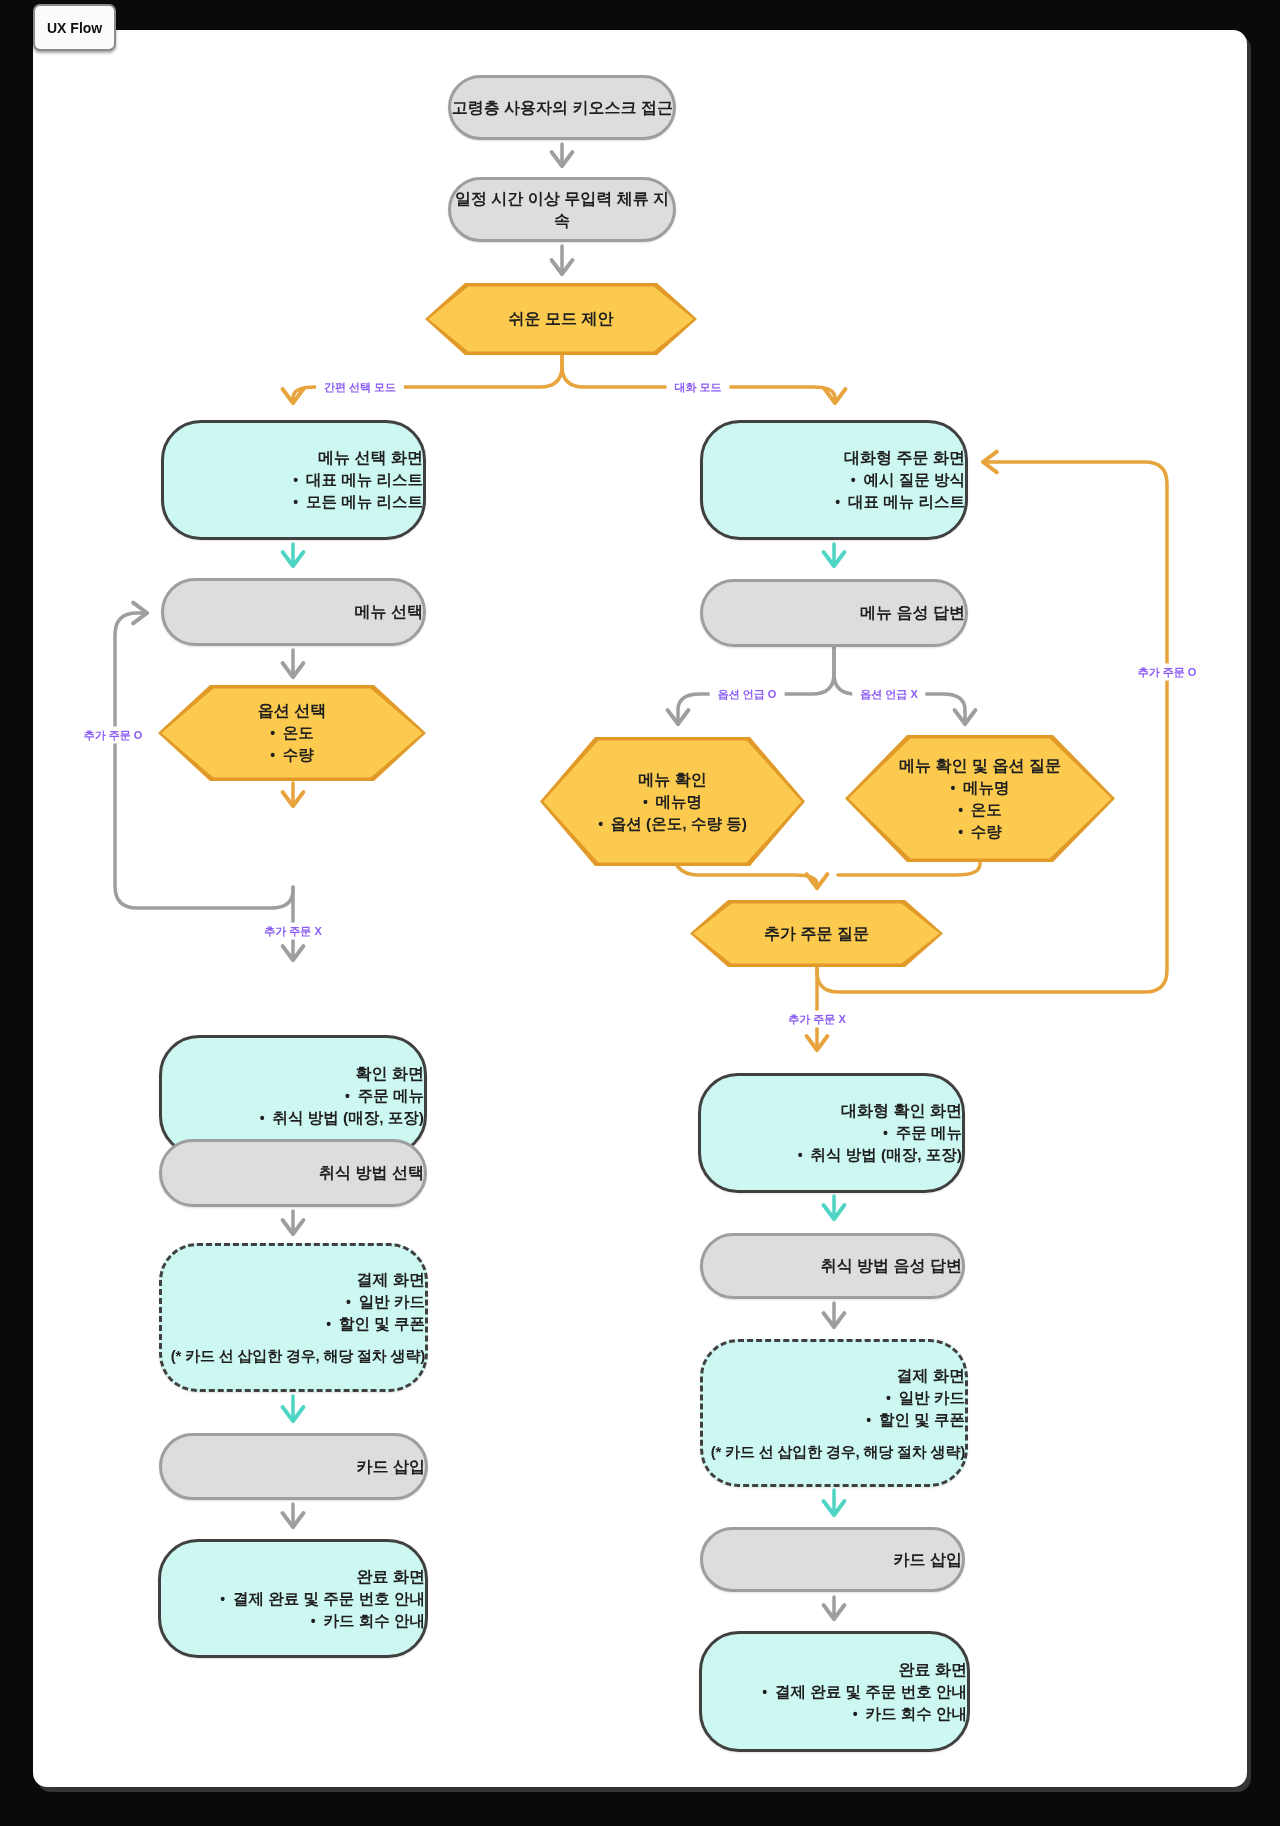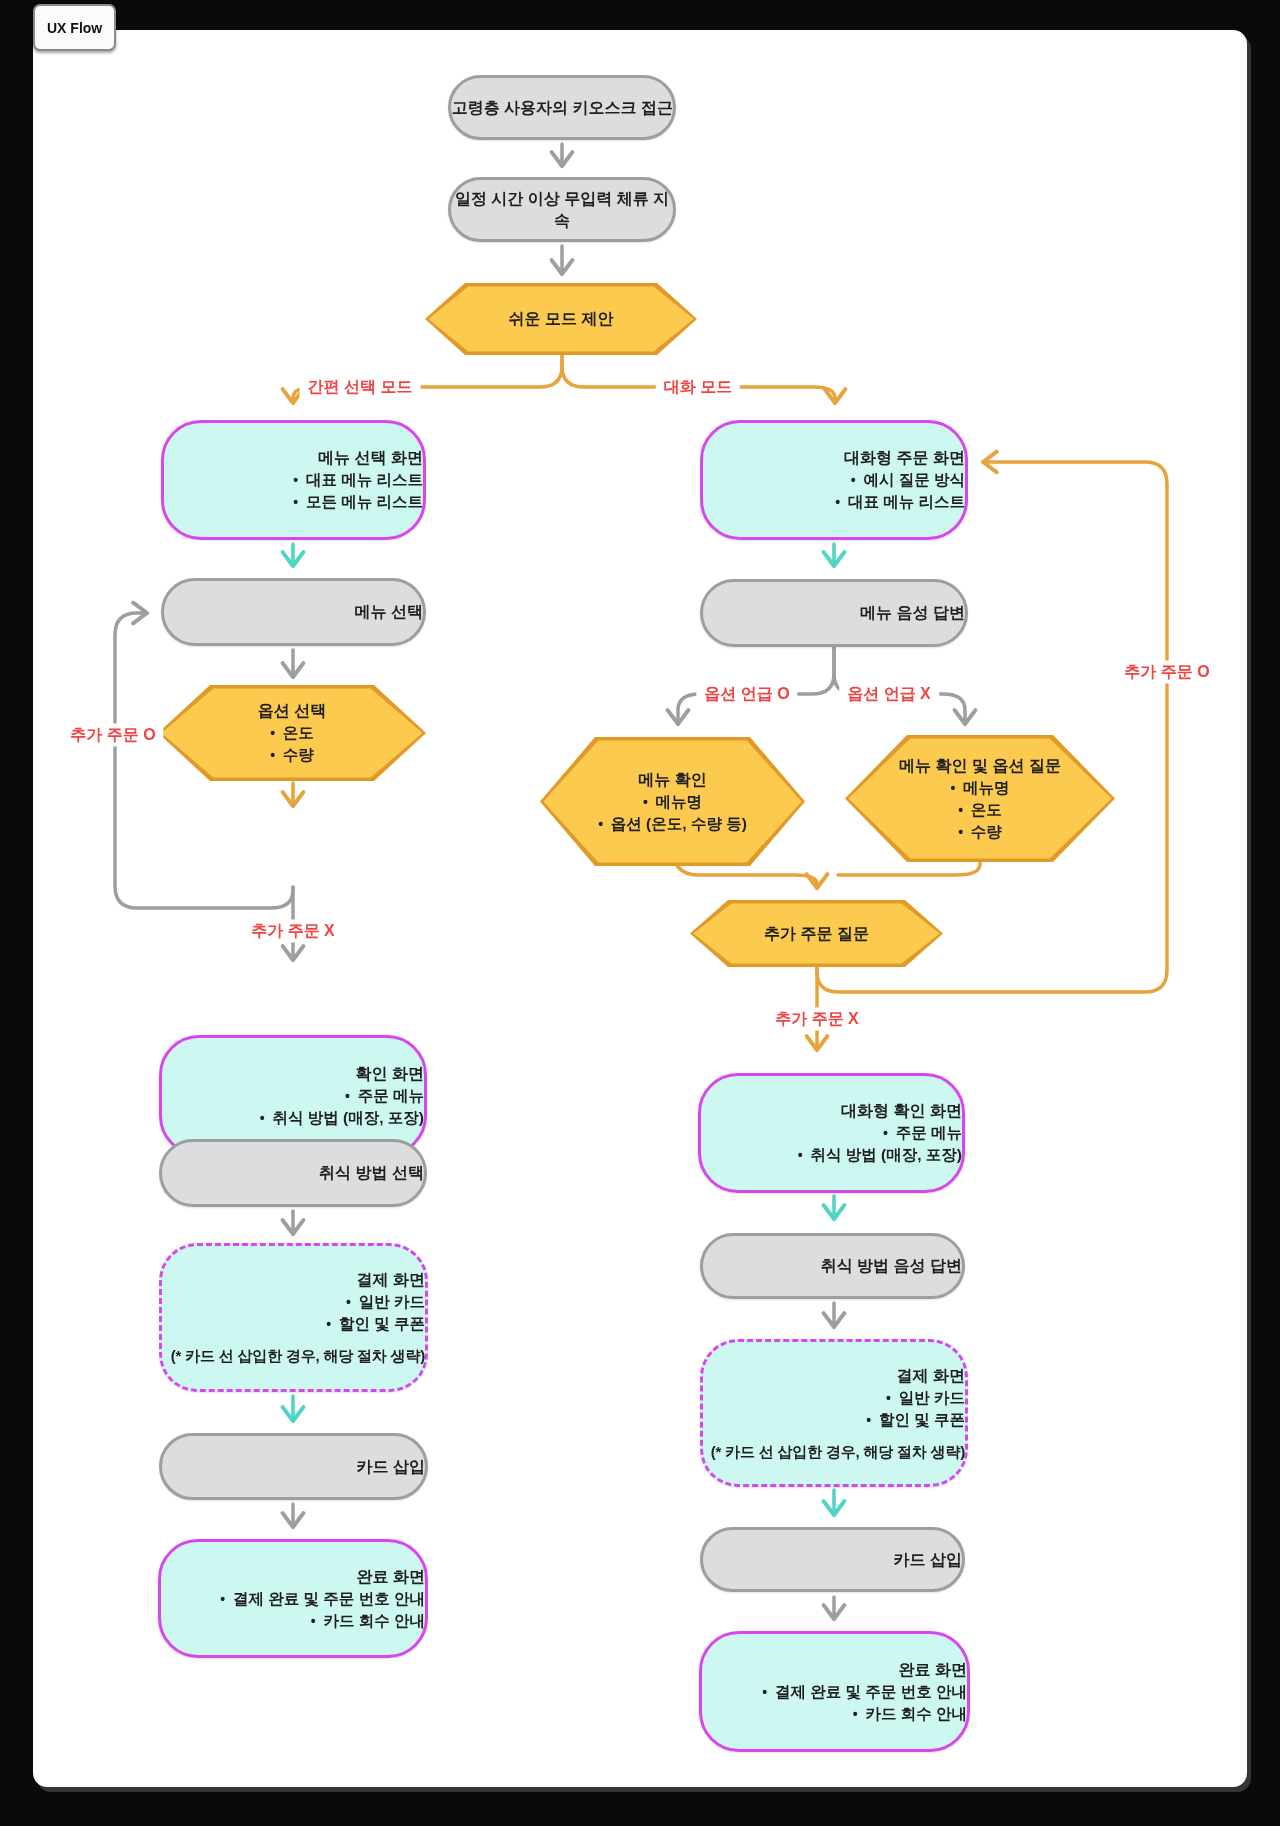--- a/index.html
+++ b/index.html
@@ -26,41 +26,41 @@
 
   .node { position:absolute; z-index:3; box-sizing:border-box;
           display:flex; flex-direction:column; align-items:flex-end; justify-content:center;
           text-align:center; }
   .pill {
     background:#dcddde; border:3px solid #9c9ea0; border-radius:34px;
     font-size:16px; font-weight:600;
     box-shadow:0 1px 2px rgba(0,0,0,.12);
   }
   .card {
-    background:#cdf8f1; border:3px solid #d946ef; border-radius:40px;
+    background:#cdf8f1; border:3px solid #404040; border-radius:40px;
     box-shadow:0 1px 2px rgba(0,0,0,.10);
   }
   .card.dashed { border-style:dashed; border-width:3px; border-radius:38px; }
   .nt { font-size:16px; font-weight:600; line-height:22px; }
   .nb { font-size:15.5px; font-weight:600; line-height:22px; }
   .nb::before { content:"•\00a0\00a0"; font-size:14px; }
   .nnote { margin-top:12px; font-size:15px; font-weight:600; letter-spacing:-0.2px; }
 
   .hex { position:absolute; z-index:3; background:#e19a28;
          clip-path:polygon(var(--s) 0, calc(100% - var(--s)) 0, 100% 50%,
                            calc(100% - var(--s)) 100%, var(--s) 100%, 0 50%); }
   .hex-in { position:absolute; inset:3.4px; background:#fbca4e;
             clip-path:polygon(var(--s) 0, calc(100% - var(--s)) 0, 100% 50%,
                               calc(100% - var(--s)) 100%, var(--s) 100%, 0 50%);
             display:flex; flex-direction:column; align-items:center; justify-content:center;
             text-align:right; }
   .chip {
     position:absolute; z-index:4; transform:translate(-50%,-50%);
-    background:#ffffff; padding:1px 8px; font-size:16px; font-weight:600;
-    white-space:nowrap; color:#ef4444;
+    background:#ffffff; padding:1px 8px; font-size:11px; font-weight:600;
+    white-space:nowrap; color:#8b5cf6;
   }
 </style>
 </head>
 <body>
 
 <div class="stage">
   <div class="panel"></div>
   <div class="tab">
     <span>UX Flow</span>
   </div>

